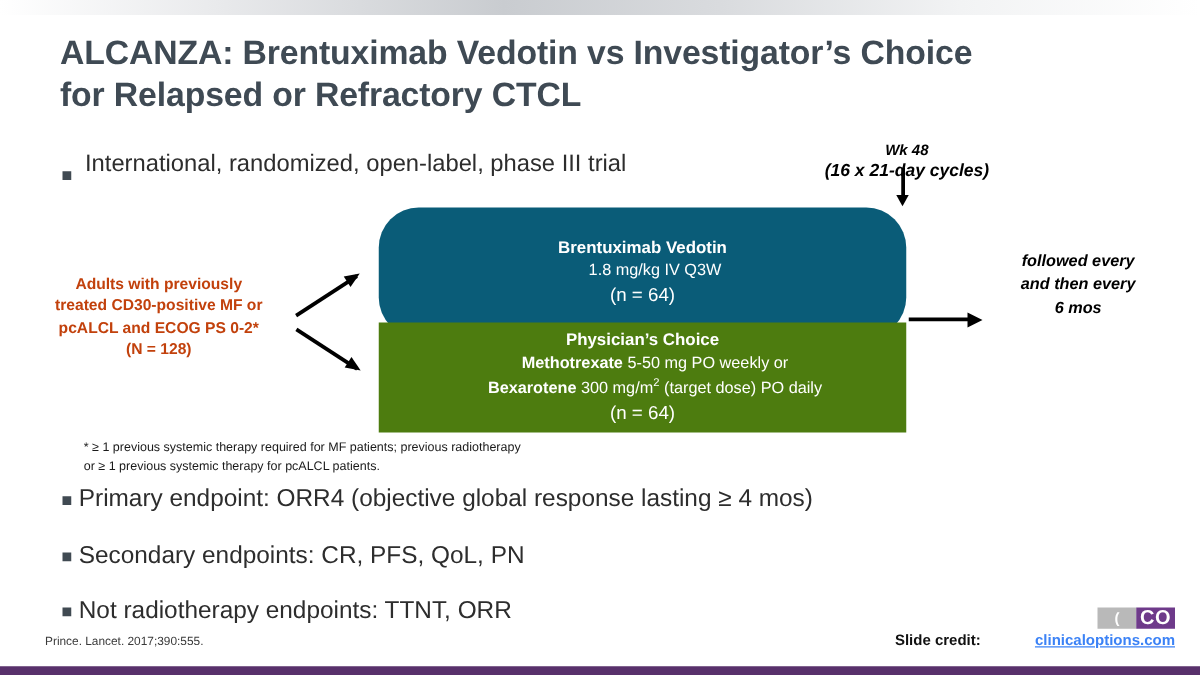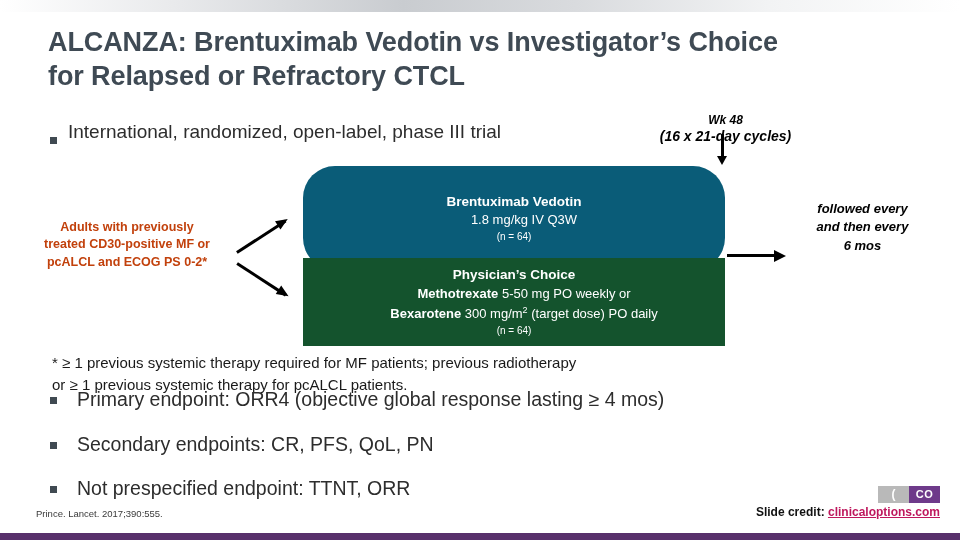--- a/index.html
+++ b/index.html
@@ -73,74 +73,74 @@
   .arrow-up{left:237px;top:251px;width:58px;transform:rotate(-33deg);}
   .arrow-dn{left:237px;top:262px;width:58px;transform:rotate(33deg);}
 
   
   .arm{
     position:absolute;left:303px;width:422px;
     color:#ffffff;text-align:center;
     display:flex;flex-direction:column;justify-content:center;
   }
   .arm-a{top:166px;height:104px;background:#0a5c78;border-radius:32px;}
-  .arm-b{top:258px;height:88px;background:#14532d;}
+  .arm-b{top:258px;height:88px;background:#4d7c0f;}
   .arm .name{font-size:13.5px;font-weight:bold;line-height:1.45;}
   .arm .dose{font-size:13px;line-height:1.45;padding-left:20px;}
-  .arm .n{font-size:10px;line-height:1.45;}
+  .arm .n{font-size:15px;line-height:1.45;}
   .arm .dose b{font-weight:bold;}
   sup.sq2{font-size:9px;vertical-align:super;}
 
   
   .fu-arrow{position:absolute;left:727px;top:254px;width:48px;height:3.2px;background:#000;}
   .fu-arrow:after{
     content:"";position:absolute;right:-11px;top:-4.4px;
     border-top:6px solid transparent;border-bottom:6px solid transparent;
     border-left:12px solid #000;
   }
   .followup{
     position:absolute;left:780px;top:200px;width:165px;
     text-align:center;color:#000;
     font-style:italic;font-weight:bold;font-size:13px;line-height:1.42;
   }
 
   
   .footnote{
-    position:absolute;left:52px;top:352px;width:600px;
-    color:#1a1a1a;font-size:15px;line-height:1.45;
-  }
-
-  
-  .ep{position:absolute;left:50px;display:flex;align-items:flex-start;gap:20px;width:880px;}
+    position:absolute;left:67px;top:352px;width:600px;
+    color:#1a1a1a;font-size:10px;line-height:1.45;
+  }
+
+  
+  .ep{position:absolute;left:50px;display:flex;align-items:flex-start;gap:6px;width:880px;}
   .ep .txt{color:#2d2d2d;font-size:19.5px;line-height:1.2;}
   .ep1{top:388px;}
   .ep2{top:433px;}
   .ep3{top:477px;}
 
   
   .citation{
     position:absolute;left:36px;top:508px;
     color:#3a3a3a;font-size:9.5px;
   }
   .credit{
     position:absolute;right:20px;top:505px;
     color:#111;font-size:12px;font-weight:bold;white-space:nowrap;
   }
-  .credit a{color:#be185d;text-decoration:underline;font-weight:bold;}
+  .credit a{color:#3b82f6;text-decoration:underline;font-weight:bold;margin-left:40px;}
   .logo{
     position:absolute;right:20px;top:486px;
     display:flex;height:17px;width:62px;
   }
   .logo .lp{
     flex:0 0 31px;background:#b9b9b9;color:#ffffff;
     font-size:12px;font-weight:bold;line-height:17px;text-align:center;
   }
   .logo .rp{
     flex:0 0 31px;background:#6e3a8a;color:#ffffff;
-    font-size:11px;font-weight:bold;line-height:17px;text-align:center;letter-spacing:0.5px;
+    font-size:16px;font-weight:bold;line-height:17px;text-align:center;letter-spacing:0.5px;
   }
 </style>
 </head>
 <body>
 
 <div class="slide">
 
   <div class="top-band"></div>
 
   <div class="title">
@@ -156,20 +156,21 @@
   <div class="wk-note">
     <div class="l1">Wk 48</div>
     <div class="l2">(16 x 21-day cycles)</div>
   </div>
   <div class="wk-arrow"></div>
 
   <div class="eligible">
     <div>Adults with previously</div>
     <div>treated CD30-positive MF or</div>
     <div>pcALCL and ECOG PS 0-2*</div>
+    <div>(N = 128)</div>
   </div>
 
   <div class="rand-arrow arrow-up"></div>
   <div class="rand-arrow arrow-dn"></div>
 
   <div class="arm arm-a">
     <div class="name">Brentuximab Vedotin</div>
     <div class="dose">1.8 mg/kg IV Q3W</div>
     <div class="n">(n = 64)</div>
   </div>
@@ -202,21 +203,21 @@
   <div class="ep ep1">
     <span class="sq"></span>
     <span class="txt">Primary endpoint: ORR4 (objective global response lasting ≥ 4 mos)</span>
   </div>
   <div class="ep ep2">
     <span class="sq"></span>
     <span class="txt">Secondary endpoints: CR, PFS, QoL, PN</span>
   </div>
   <div class="ep ep3">
     <span class="sq"></span>
-    <span class="txt">Not prespecified endpoint: TTNT, ORR</span>
+    <span class="txt">Not radiotherapy endpoints: TTNT, ORR</span>
   </div>
 
   <div class="citation">Prince. Lancet. 2017;390:555.</div>
 
   <div class="logo">
     <div class="lp">(</div>
     <div class="rp">CO</div>
   </div>
 
   <div class="credit">

